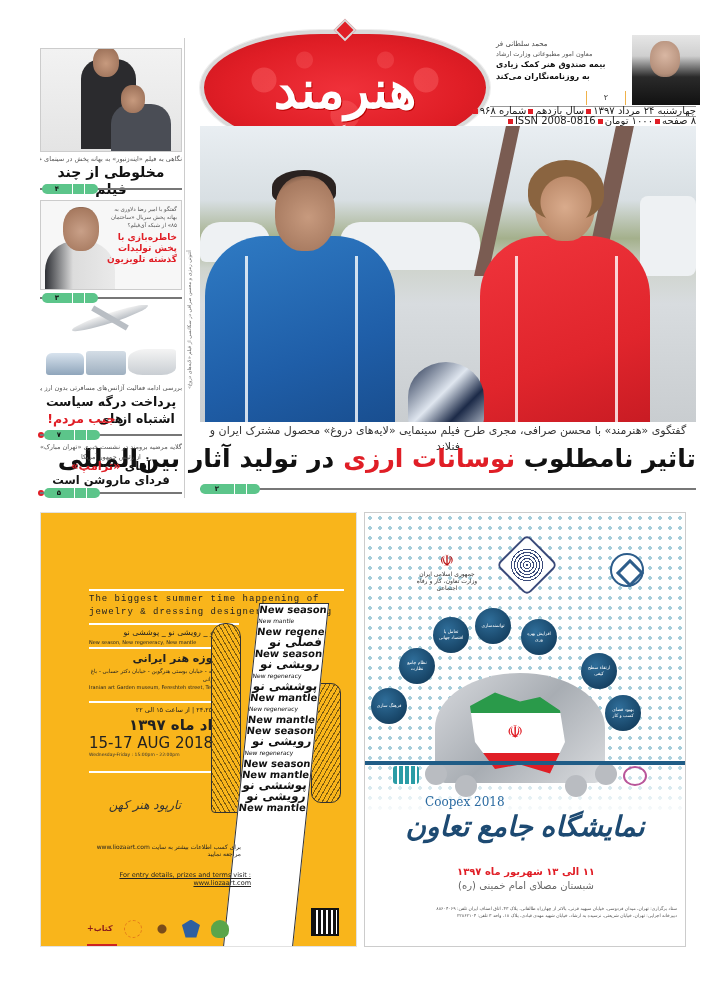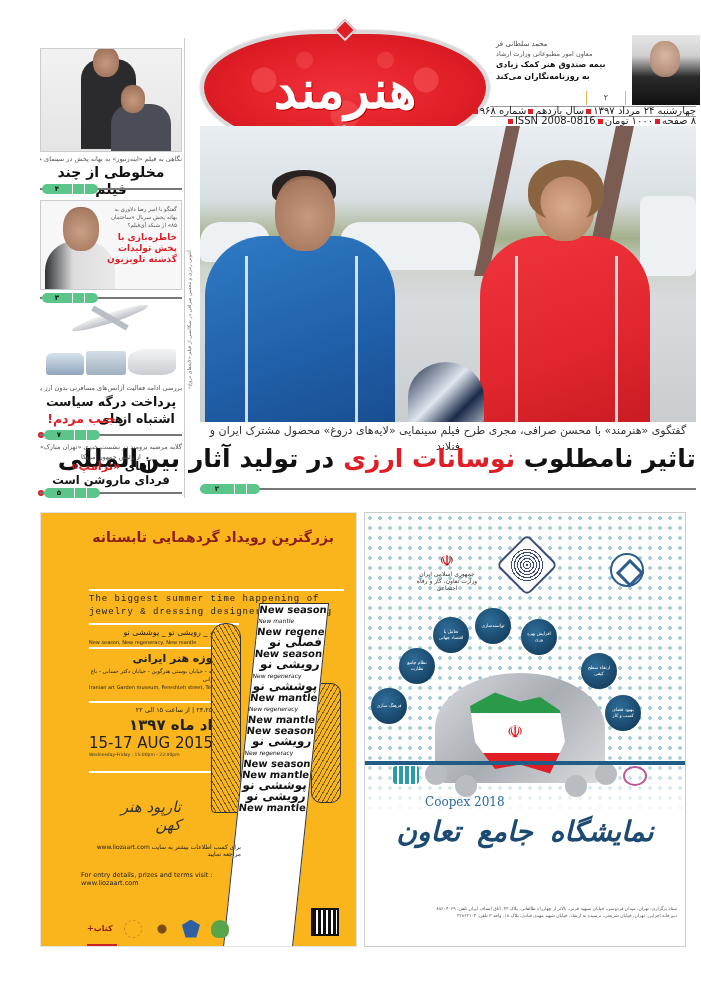--- a/index.html
+++ b/index.html
@@ -140,28 +140,28 @@
   .ay-date-en { font-size: 15px; line-height: 18px; color: #222; direction: ltr; text-align: left; }
   .ay-tiny { font-size: 4.5px; line-height: 6px; color: #333; direction: ltr; text-align: left; }
   .ay-ribbon { position: absolute; left: 200px; top: 90px; width: 70px; height: 345px; background: #fff; transform: skewX(-6deg); overflow: hidden; border: 1px solid #333; }
   .ay-ribbon .r { font-size: 10px; line-height: 11px; color: #111; white-space: nowrap; font-weight: bold; padding-right: 2px; direction: ltr; text-align: left; }
   .ay-ribbon .r.fa { direction: rtl; text-align: right; font-size: 12px; }
   .ay-ribbon .r.sm { font-size: 6px; font-weight: normal; }
   .ay-sleeve1 { position: absolute; left: 170px; top: 110px; width: 30px; height: 190px; background: repeating-linear-gradient(60deg, #f9b51b 0 3px, #7a5a10 3px 4px); border: 1px solid #333; border-radius: 14px 14px 4px 4px; }
   .ay-sleeve2 { position: absolute; left: 270px; top: 170px; width: 30px; height: 120px; background: repeating-linear-gradient(-60deg, #f9b51b 0 3px, #7a5a10 3px 4px); border: 1px solid #333; border-radius: 10px; }
   .ay-contact1 { position: absolute; top: 330px; left: 40px; width: 160px; text-align: right; font-size: 6px; color: #222; }
   .ay-contact2 { position: absolute; top: 342px; left: 40px; width: 160px; text-align: right; font-size: 9px; font-weight: bold; color: #8a1c1c; }
-  .ay-contact3 { position: absolute; top: 358px; left: 40px; width: 170px; text-align: left; direction: ltr; font-size: 6.5px; color: #222; }
+  .ay-contact3 { position: absolute; top: 358px; left: 40px; width: 170px; text-align: right; direction: ltr; font-size: 6.5px; color: #222; text-decoration: underline; }
   .ay-logos { position: absolute; top: 405px; left: 46px; width: 150px; height: 22px; direction: ltr; }
   .ay-logo { display: inline-block; width: 18px; height: 18px; margin-right: 6px; vertical-align: middle; }
   .ay-qr { position: absolute; top: 395px; left: 270px; width: 28px; height: 28px;
     background:
       repeating-linear-gradient(90deg, #111 0 3px, #fff 3px 5px),
       #fff; border: 2px solid #111; }
-  .ay-brand { position: absolute; top: 285px; left: 60px; width: 80px; text-align: right; font-family: "DejaVu Serif", serif; font-size: 15px; color: #333; font-style: italic; }
+  .ay-brand { position: absolute; top: 285px; left: 60px; width: 80px; text-align: right; font-family: "DejaVu Serif", serif; font-size: 12px; color: #333; font-style: italic; }
 
   .ad-coop { left: 364px; top: 512px; width: 322px; height: 435px; background: #fff; overflow: hidden; border: 1px solid #ccc; }
   .coop-dots { position: absolute; inset: 0;
     background-image: radial-gradient(circle, #4a9bb5 1.6px, transparent 2px);
     background-size: 10px 10px; opacity: .55;
     -webkit-mask-image: linear-gradient(180deg, rgba(0,0,0,.9) 0%, rgba(0,0,0,.9) 55%, transparent 70%);
             mask-image: linear-gradient(180deg, rgba(0,0,0,.9) 0%, rgba(0,0,0,.9) 55%, transparent 70%); }
   .coop-emblem { position: absolute; top: 38px; left: 42px; width: 80px; text-align: center; font-size: 6px; color: #333; }
   .coop-emblem .em { font-size: 16px; color: #b11; }
   .coop-seal { position: absolute; top: 30px; left: 140px; width: 44px; height: 44px; border-radius: 6px; transform: rotate(45deg); background: #fff; border: 2px solid #3a4a7a; }
@@ -174,21 +174,21 @@
     background: linear-gradient(180deg, #2a9a4a 0 28%, #fff 28% 72%, #e01e26 72% 100%);
     clip-path: polygon(5% 20%, 30% 5%, 55% 15%, 75% 10%, 95% 25%, 100% 60%, 85% 95%, 55% 85%, 30% 90%, 10% 60%); }
   .iran-emblem { position: absolute; left: 142px; top: 208px; font-size: 18px; color: #e01e26; }
   .bubble { position: absolute; width: 36px; height: 36px; border-radius: 50%;
     background: radial-gradient(circle at 40% 35%, #2f6e9a 0%, #174466 70%, #0d2e48 100%);
     color: #fff; font-size: 4.5px; text-align: center; line-height: 6px; display: flex; align-items: center; justify-content: center; padding: 4px; }
   .coop-band { position: absolute; left: 0; top: 248px; width: 322px; height: 4px; background: #1f5c86; }
   .coop-sublogo1 { position: absolute; left: 28px; top: 253px; width: 26px; height: 18px; background: repeating-linear-gradient(90deg,#2a9ca6 0 4px,#fff 4px 6px); border-radius: 3px; }
   .coop-sublogo2 { position: absolute; left: 258px; top: 253px; width: 24px; height: 20px; border: 2px solid #b9569a; border-radius: 50%; }
   .coop-en { position: absolute; top: 282px; left: 60px; width: 100px; font-family: "DejaVu Serif", serif; font-size: 12px; color: #2a6aa1; direction: ltr; }
-  .coop-title { position: absolute; top: 296px; left: 20px; width: 280px; text-align: center; font-family: Liberation Mono, monospace; font-size: 28px; font-weight: bold; color: #1d4a72; line-height: 36px; font-style: italic; margin-top: 7px; }
+  .coop-title { position: absolute; top: 296px; left: 20px; width: 280px; text-align: center; font-family: Liberation Sans, sans-serif; font-size: 28px; font-weight: bold; color: #1d4a72; line-height: 36px; font-style: italic; }
   .coop-l1 { position: absolute; top: 338px; left: 0; width: 322px; text-align: center; font-size: 10px; color: #222; line-height: 14px; }
   .coop-l1 .dot { color: #e01e26; }
   .coop-l2 { position: absolute; top: 352px; left: 0; width: 322px; text-align: center; font-size: 10px; font-weight: bold; color: #e01e26; line-height: 14px; }
   .coop-l3 { position: absolute; top: 366px; left: 0; width: 322px; text-align: center; font-size: 10px; color: #666; line-height: 14px; }
   .coop-foot { position: absolute; top: 392px; left: 10px; width: 302px; text-align: right; font-size: 4.5px; color: #555; line-height: 7px; }
 </style>
 </head>
 <body>
 
 <div class="abs logo-wrap">
@@ -329,42 +329,41 @@
   <div class="dot" style="left:-2px"></div>
   <div class="line" style="left:0; width:142px;"></div>
   <div class="pill" style="left:4px; width:56px;">
       <div class="seg" style="left:30px"></div>
       <div class="seg" style="left:42px"></div>
     </div>
   <div class="num" style="left:4px; width:30px;">۵</div>
 </div>
 
 <div class="abs ad-yellow">
-  <div class="ay-title1">بزرگترین رویداد گردهمایی تابستانه</div>
   <div class="ay-hline" style="left:48px; top:76px; width:255px;"></div>
   <div class="ay-en">
     <div>The biggest summer time happening of</div>
     <div>jewelry &amp; dressing designers gathering</div>
   </div>
   <div class="ay-hline" style="left:48px; top:110px; width:150px;"></div>
   <div class="ay-block" style="top:114px;">
     <div class="ay-s">فصلی نو _ رویشی نو _ پوششی نو</div>
     <div class="ay-s-en">New season, New regeneracy, New mantle</div>
   </div>
   <div class="ay-hline" style="left:48px; top:134px; width:130px;"></div>
   <div class="ay-block" style="top:138px;">
     <div class="ay-b">باغ موزه هنر ایرانی</div>
     <div class="ay-s" style="font-size:5.5px; line-height:8px;">خیابان فرشته - خیابان بوستی هنرگوین - خیابان دکتر حسابی - باغ موزه هنر ایرانی</div>
     <div class="ay-s-en">Iranian art Garden museum, Fereshteh street, Tehran, Iran</div>
   </div>
   <div class="ay-hline" style="left:48px; top:188px; width:130px;"></div>
   <div class="ay-block" style="top:192px;">
     <div class="ay-s" style="font-size:6.5px;">زمان: ۲۴،۲۵،۲۶ | از ساعت ۱۵ الی ۲۲</div>
     <div class="ay-date-fa">مرداد ماه ۱۳۹۷</div>
-    <div class="ay-date-en">15-17 AUG 2015</div>
+    <div class="ay-date-en">15-17 AUG 2018</div>
     <div class="ay-tiny">Wednesday-Friday : 15:00pm - 22:00pm</div>
   </div>
   <div class="ay-hline" style="left:48px; top:258px; width:130px;"></div>
   <div class="ay-brand">تارپود هنر کهن</div>
   <div class="ay-sleeve1"></div>
   <div class="ay-sleeve2"></div>
   <div class="ay-ribbon">
     <div class="r">New season</div>
     <div class="r sm">New mantle</div>
     <div class="r">New regeneracy</div>
@@ -424,17 +423,19 @@
   <div class="bubble" style="left:156px; top:106px;">افزایش بهره وری</div>
   <div class="bubble" style="left:216px; top:140px;">ارتقاء سطح کیفی</div>
   <div class="bubble" style="left:240px; top:182px;">بهبود فضای کسب و کار</div>
 
   <div class="coop-band"></div>
   <div class="coop-sublogo1"></div>
   <div class="coop-sublogo2"></div>
 
   <div class="coop-en">Coopex 2018</div>
   <div class="coop-title">نمایشگاه جامع تعاون</div>
+  <div class="coop-l2">۱۱ الی ۱۳ شهریور ماه ۱۳۹۷</div>
+  <div class="coop-l3">شبستان مصلای امام خمینی (ره)</div>
   <div class="coop-foot">
     <div>ستاد برگزاری: تهران، میدان فردوسی، خیابان سپهبد قرنی، بالاتر از چهارراه طالقانی، پلاک ۴۳، اتاق اصناف ایران تلفن: ۸۸۶۰۴۰۶۹</div>
     <div>دبیرخانه اجرایی: تهران، خیابان شریعتی، نرسیده به ارشاد، خیابان شهید مهدی قبادی، پلاک ۱۸، واحد ۳ تلفن: ۲۲۸۶۲۱۰۴</div>
   </div>
 </div>
 
 </body></html>

